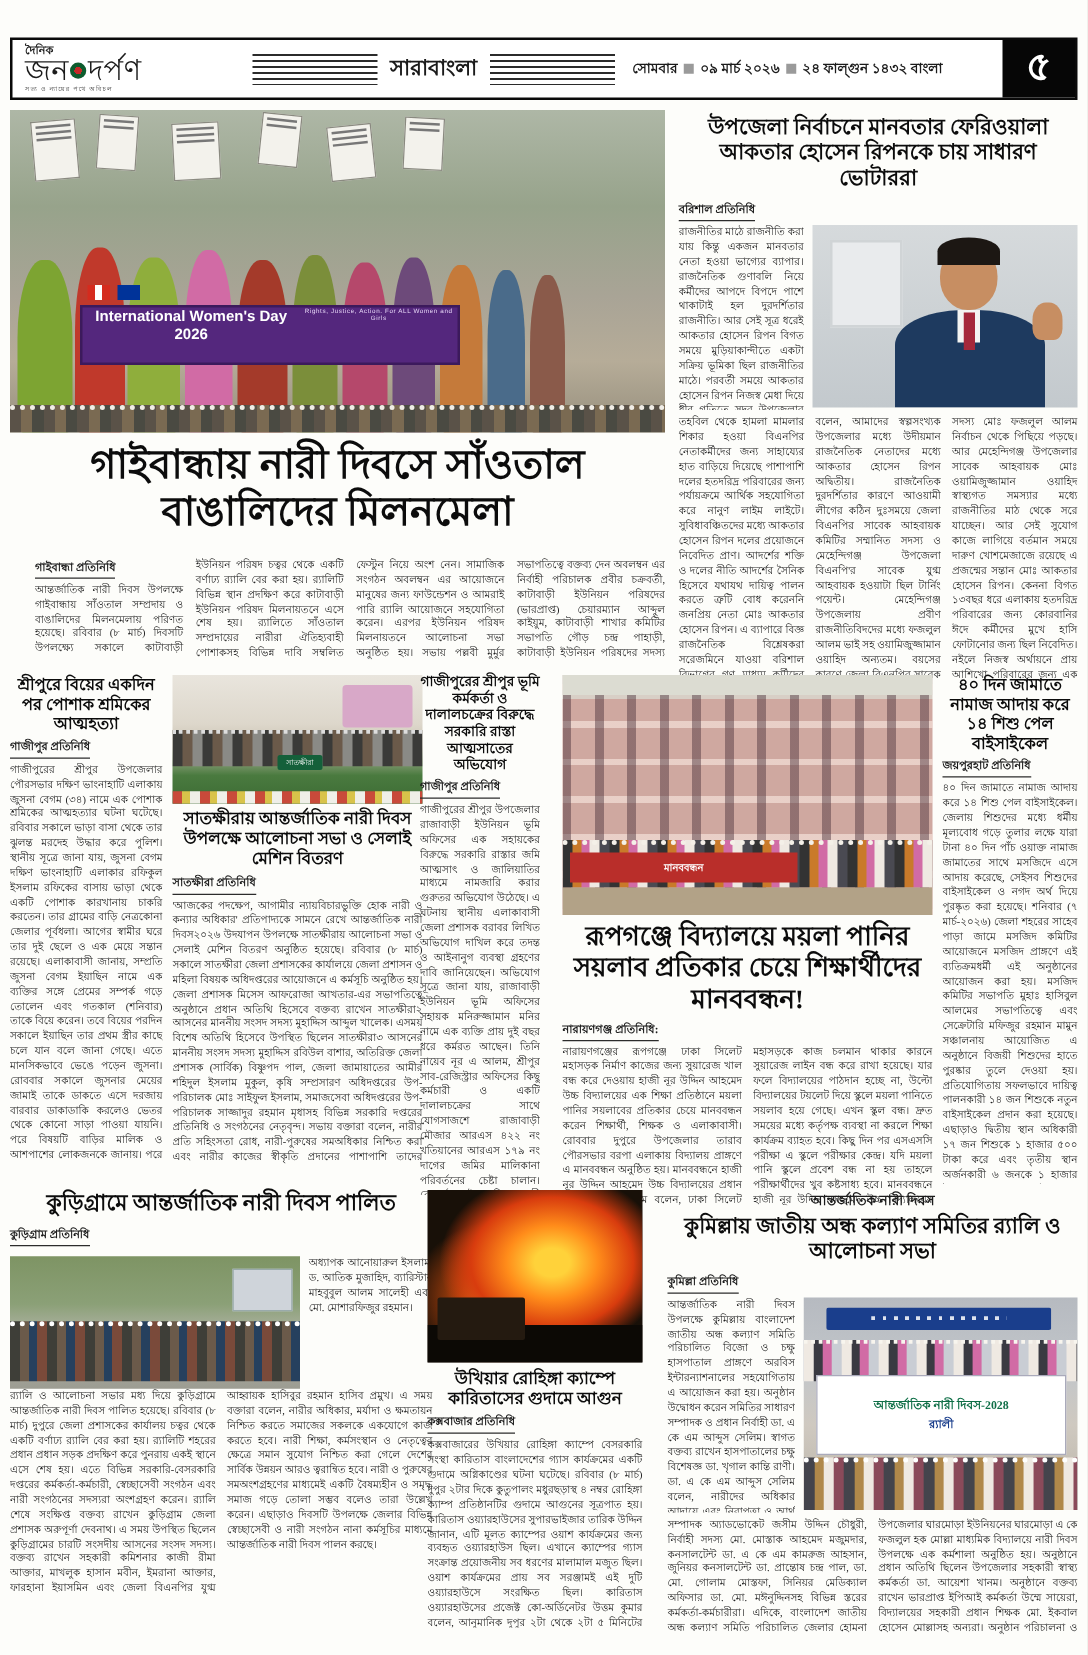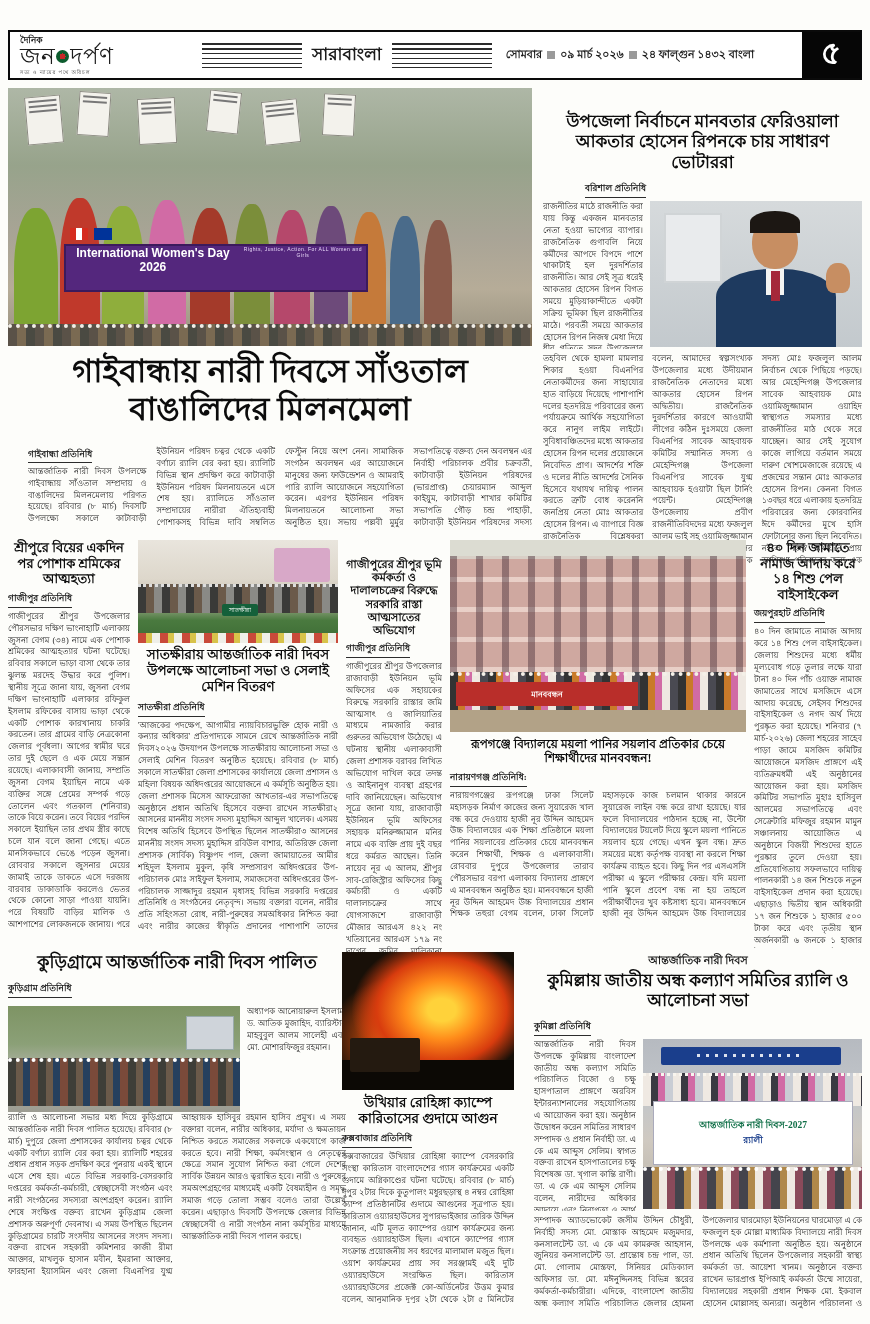--- a/index.html
+++ b/index.html
@@ -128,22 +128,22 @@
   <div class="abs headline" style="left:8px;top:352px;width:524px;font-size:32px;">গাইবান্ধায় নারী দিবসে সাঁওতাল বাঙালিদের মিলনমেলা</div>
 
   <div class="abs" style="left:8px;top:446px;width:524px;height:90px;">
     <div class="cols4 bodytext" style="height:90px;">
       <div class="byline">গাইবান্ধা প্রতিনিধি</div>
       <div>আন্তর্জাতিক নারী দিবস উপলক্ষে গাইবান্ধায় সাঁওতাল সম্প্রদায় ও বাঙালিদের মিলনমেলায় পরিণত হয়েছে। রবিবার (৮ মার্চ) দিবসটি উপলক্ষ্যে সকালে কাটাবাড়ী ইউনিয়ন পরিষদ চত্বর থেকে একটি বর্ণাঢ্য র‌্যালি বের করা হয়। র‌্যালিটি বিভিন্ন স্থান প্রদক্ষিণ করে কাটাবাড়ী ইউনিয়ন পরিষদ মিলনায়তনে এসে শেষ হয়। র‌্যালিতে সাঁওতাল সম্প্রদায়ের নারীরা ঐতিহ্যবাহী পোশাকসহ বিভিন্ন দাবি সম্বলিত ফেস্টুন নিয়ে অংশ নেন। সামাজিক সংগঠন অবলম্বন এর আয়োজনে মানুষের জন্য ফাউন্ডেশন ও আমরাই পারি র‌্যালি আয়োজনে সহযোগিতা করেন। এরপর ইউনিয়ন পরিষদ মিলনায়তনে আলোচনা সভা অনুষ্ঠিত হয়। সভায় পল্লবী মুর্মুর সভাপতিত্বে বক্তব্য দেন অবলম্বন এর নির্বাহী পরিচালক প্রবীর চক্রবর্তী, কাটাবাড়ী ইউনিয়ন পরিষদের (ভারপ্রাপ্ত) চেয়ারম্যান আব্দুল কাইয়ুম, কাটাবাড়ী শাখার কমিটির সভাপতি গৌড় চন্দ্র পাহাড়ী, কাটাবাড়ী ইউনিয়ন পরিষদের সদস্য সানজুয়ারা বেগম, সাহানা বেগম, আদিবাসী ইয়ুথ লিডার সোনালী মার্ডি, আলবীনা মুরমু, সাধনা রানী, সরস্বতী পাহাড়ী, রুমী পাহাড়ী, তারামনি টপ্প, শিল্পী ওরাও, আলিনা টপ্প, মেরিনা মুরমু, জ্যোতি মুরমু প্রমুখ। এসময় বক্তারা বলেন, সভ্যতার সূচনালগ্ন থেকে সৃজনশীল ও উন্নয়নমূলক সব কর্মকাণ্ডে পুরুষের পাশাপাশি নারীদের গুরুত্বপূর্ণ অবদান রয়েছে। তবে আদিবাসী নারীরা নানাভাবে বৈষম্যের শিকার হচ্ছেন। এ অবস্থা নিরসনে সামাজিক আন্দোলন গড়ে তোলার পাশাপাশি আদিবাসী নারীদের উন্নয়নের জন্য সরকারের বিশেষ উদ্যোগ নেয়ার দাবি করেন বক্তারা।</div>
     </div>
   </div>
 
   <div class="abs" style="left:543px;top:92px;width:319px;">
-    <div class="headline" style="font-size:17px;margin-top:20px;">উপজেলা নির্বাচনে মানবতার ফেরিওয়ালা আকতার হোসেন রিপনকে চায় সাধারণ ভোটাররা</div>
-    <div style="margin-top:4px;margin-left:42px;"><span class="byline">বরিশাল প্রতিনিধি</span></div>
+    <div class="headline" style="font-size:17px;">উপজেলা নির্বাচনে মানবতার ফেরিওয়ালা আকতার হোসেন রিপনকে চায় সাধারণ ভোটাররা</div>
+    <div style="margin-top:4px;"><span class="byline">বরিশাল প্রতিনিধি</span></div>
     <div style="display:flex;gap:7px;height:148px;">
       <div class="bodytext" style="flex:1;height:148px;">রাজনীতির মাঠে রাজনীতি করা যায় কিন্তু একজন মানবতার নেতা হওয়া ভাগ্যের ব্যাপার। রাজনৈতিক গুণাবলি নিয়ে কর্মীদের আপদে বিপদে পাশে থাকাটাই হল দুরদর্শিতার রাজনীতি। আর সেই সূত্র ধরেই আকতার হোসেন রিপন বিগত সময়ে মুড়িয়াকান্দীতে একটা সক্রিয় ভূমিকা ছিল রাজনীতির মাঠে। পরবর্তী সময়ে আকতার হোসেন রিপন নিজস্ব মেধা দিয়ে ধীর গতিতে সদর উপজেলার রাজনীতিতে সুপরিচিতি পেয়েছে। নিজস্ব ক্যারিশমা নিয়ে আওয়ামী লীগের কঠিন দুঃসময়ে বিএনপির জন্য অপ্রতিরোধ্য নেতা ছিল আকতার হোসেন রিপন। কঠিন দুঃসময়ে দলের প্রয়োজনে নিজস্ব</div>
       <div class="photo" style="width:212px;height:146px;background:linear-gradient(180deg,#d6dadc 0%,#c3c9cd 100%);">
         <div class="abs" style="left:14px;top:12px;width:54px;height:66px;background:#e9ebed;border:2px solid #d0d4d6;"></div>
         <div class="abs" style="left:66px;bottom:0;width:120px;height:78px;background:#1e3a5f;border-radius:45% 45% 0 0/36% 36% 0 0;"></div>
         <div class="abs" style="left:116px;bottom:52px;width:18px;height:26px;background:#f4f4f2;"></div>
         <div class="abs" style="left:121px;bottom:46px;width:9px;height:30px;background:#a5283a;"></div>
         <div class="abs" style="left:102px;top:16px;width:46px;height:52px;background:#c78e62;border-radius:48%;"></div>
         <div class="abs" style="left:100px;top:10px;width:50px;height:22px;background:#1c1713;border-radius:50% 50% 0 0;"></div>
         <div class="abs" style="left:176px;top:62px;width:24px;height:30px;background:#c78e62;border-radius:45% 45% 30% 30%;"></div>
@@ -163,34 +163,34 @@
       <div class="abs" style="right:8px;top:8px;width:56px;height:34px;background:#d8a8c8;border-radius:3px;"></div>
       <div class="abs crowdstrip" style="top:44px;height:26px;background:repeating-linear-gradient(90deg,#3a3a38 0 8px,#6b5a4a 8px 16px,#8a8a86 16px 24px);border-top:3px dotted #ddd;"></div>
       <div class="signchip" style="left:84px;top:64px;width:36px;height:12px;">সাতক্ষীরা</div>
       <div class="abs" style="left:0;bottom:0;width:100%;height:10px;background:repeating-linear-gradient(90deg,#c94a3a 0 8px,#d8c34a 8px 14px,#efefe8 14px 22px);"></div>
     </div>
     <div class="headline" style="font-size:13.5px;margin-top:4px;">সাতক্ষীরায় আন্তর্জাতিক নারী দিবস উপলক্ষে আলোচনা সভা ও সেলাই মেশিন বিতরণ</div>
     <div><span class="byline">সাতক্ষীরা প্রতিনিধি</span></div>
     <div class="bodytext" style="height:212px;">'আজকের পদক্ষেপ, আগামীর ন্যায়বিচারভুক্তি হোক নারী ও কন্যার অধিকার' প্রতিপাদ্যকে সামনে রেখে আন্তর্জাতিক নারী দিবস২০২৬ উদযাপন উপলক্ষে সাতক্ষীরায় আলোচনা সভা ও সেলাই মেশিন বিতরণ অনুষ্ঠিত হয়েছে। রবিবার (৮ মার্চ) সকালে সাতক্ষীরা জেলা প্রশাসকের কার্যালয়ে জেলা প্রশাসন ও মহিলা বিষয়ক অধিদপ্তরের আয়োজনে এ কর্মসূচি অনুষ্ঠিত হয়। জেলা প্রশাসক মিসেস আফরোজা আখতার-এর সভাপতিত্বে অনুষ্ঠানে প্রধান অতিথি হিসেবে বক্তব্য রাখেন সাতক্ষীরা২ আসনের মাননীয় সংসদ সদস্য মুহাদ্দিস আব্দুল খালেক। এসময় বিশেষ অতিথি হিসেবে উপস্থিত ছিলেন সাতক্ষীরা৩ আসনের মাননীয় সংসদ সদস্য মুহাদ্দিস রবিউল বাশার, অতিরিক্ত জেলা প্রশাসক (সার্বিক) বিষ্ণুপদ পাল, জেলা জামায়াতের আমীর শহিদুল ইসলাম মুকুল, কৃষি সম্প্রসারণ অধিদপ্তরের উপ-পরিচালক মোঃ সাইফুল ইসলাম, সমাজসেবা অধিদপ্তরের উপ-পরিচালক সাজ্জাদুর রহমান মৃধাসহ বিভিন্ন সরকারি দপ্তরের প্রতিনিধি ও সংগঠনের নেতৃবৃন্দ। সভায় বক্তারা বলেন, নারীর প্রতি সহিংসতা রোধ, নারী-পুরুষের সমঅধিকার নিশ্চিত করা এবং নারীর কাজের স্বীকৃতি প্রদানের পাশাপাশি তাদের অর্থনৈতিক, রাজনৈতিক ও সামাজিক সাফল্য উদযাপনের লক্ষ্যেই বিশ্বব্যাপী নানা আয়োজনে আন্তর্জাতিক নারী দিবস পালন করা হচ্ছে। বক্তারা আরও বলেন, নারীদের আরও এগিয়ে নিতে তাদের প্রতি হিংসা-বিদ্বেষ কমিয়ে অধিকার নিশ্চিত করতে হবে। সমৃদ্ধ বাংলাদেশ গড়তে নারী-পুরুষ সবাইকে সম্মিলিতভাবে কাজ করতে হবে। অনুষ্ঠান শেষে সুবিধাবঞ্চিত নারীদের মাঝে সেলাই মেশিন বিতরণ করা হয়। সমগ্র অনুষ্ঠানটি সঞ্চালনা করেন মহিলা বিষয়ক অধিদপ্তরের জেলা উপ-পরিচালক নাজমুন নাহার।</div>
   </div>
 
-  <div class="abs" style="left:346px;top:540px;width:96px;height:405px;margin-top:18px;">
+  <div class="abs" style="left:336px;top:540px;width:96px;height:405px;">
     <div class="headline" style="font-size:11px;">গাজীপুরের শ্রীপুর ভূমি কর্মকর্তা ও দালালচক্রের বিরুদ্ধে সরকারি রাস্তা আত্মসাতের অভিযোগ</div>
     <div><span class="byline">গাজীপুর প্রতিনিধি</span></div>
     <div class="bodytext" style="height:314px;">গাজীপুরের শ্রীপুর উপজেলার রাজাবাড়ী ইউনিয়ন ভূমি অফিসের এক সহায়কের বিরুদ্ধে সরকারি রাস্তার জমি আত্মসাৎ ও জালিয়াতির মাধ্যমে নামজারি করার গুরুতর অভিযোগ উঠেছে। এ ঘটনায় স্থানীয় এলাকাবাসী জেলা প্রশাসক বরাবর লিখিত অভিযোগ দাখিল করে তদন্ত ও আইনানুগ ব্যবস্থা গ্রহণের দাবি জানিয়েছেন। অভিযোগ সূত্রে জানা যায়, রাজাবাড়ী ইউনিয়ন ভূমি অফিসের সহায়ক মনিরুজ্জামান মনির নামে এক ব্যক্তি প্রায় দুই বছর ধরে কর্মরত আছেন। তিনি নায়েব নূর এ আলম, শ্রীপুর সাব-রেজিস্ট্রার অফিসের কিছু কর্মচারী ও একটি দালালচক্রের সাথে যোগসাজশে রাজাবাড়ী মৌজার আরএস ৪২২ নং খতিয়ানের আরএস ১৭৯ নং দাগের জমির মালিকানা পরিবর্তনের চেষ্টা চালান। রেকর্ডে এই জমির শ্রেণী 'রাস্তা' হিসেবে চিহ্নিত থাকলেও, নথিপত্র ঘষামাজা ও জালিয়াতির মাধ্যমে তা পরিবর্তন করে ব্যক্তি মালিকানায় নামজারি করা হয়েছে বলে অভিযোগ করা হয়েছে। অভিযোগপত্রে উল্লেখ করা হয়, বিপুল অর্থের বিনিময়ে ই-নাম আবেদন নং ৫৫৬২৭২৫ ও ই-নাম জারি নথি নং ৪৫৮৬/২২-২৩ এর মাধ্যমে জোত নং ৪০৯৮-তে মোঃ মোকছেদ সরকার নামে এক ব্যক্তির নামে সরকারি রাস্তার জমি নামজারি করা হয়। এই প্রক্রিয়ায় ৬৫৯১, ৭৪৯৩, ১০০৫৩ ও ১৯৭১০ নং দলিল ব্যবহার করা হলেও, সেগুলো বিভিন্ন পূর্ববর্তী সময়ের বলে দেখানো হয়।</div>
   </div>
 
   <div class="abs" style="left:450px;top:540px;width:296px;height:405px;">
     <div class="photo win-building" style="width:296px;height:192px;">
       <div class="abs" style="left:0;top:0;width:100%;height:16px;background:#dcdcd2;"></div>
       <div class="abs crowdstrip" style="bottom:22px;height:34px;background:repeating-linear-gradient(90deg,#333 0 8px,#c97a2a 8px 15px,#d16ba5 15px 22px,#efe9e2 22px 30px,#4a4a52 30px 38px);border-top:4px dotted #f4f0e8;"></div>
       <div class="redbanner" style="left:6px;bottom:26px;width:182px;height:24px;">মানববন্ধন</div>
       <div class="abs" style="left:0;bottom:0;width:100%;height:22px;background:#b2a287;"></div>
     </div>
-    <div class="headline" style="font-size:12px;margin-top:5px;">রূপগঞ্জে বিদ্যালয়ে ময়লা পানির সয়লাব প্রতিকার চেয়ে শিক্ষার্থীদের মানববন্ধন!</div>
+    <div class="headline" style="font-size:21px;margin-top:5px;">রূপগঞ্জে বিদ্যালয়ে ময়লা পানির সয়লাব প্রতিকার চেয়ে শিক্ষার্থীদের মানববন্ধন!</div>
     <div><span class="byline">নারায়ণগঞ্জ প্রতিনিধি:</span></div>
     <div class="cols2 bodytext" style="height:142px;">নারায়ণগঞ্জের রূপগঞ্জে ঢাকা সিলেট মহাসড়ক নির্মাণ কাজের জন্য সুয়ারেজ খাল বন্ধ করে দেওয়ায় হাজী নূর উদ্দিন আহমেদ উচ্চ বিদ্যালয়ের এক শিক্ষা প্রতিষ্ঠানে ময়লা পানির সয়লাবের প্রতিকার চেয়ে মানববন্ধন করেন শিক্ষার্থী, শিক্ষক ও এলাকাবাসী। রোববার দুপুরে উপজেলার তারাব পৌরসভার বরপা এলাকায় বিদ্যালয় প্রাঙ্গণে এ মানববন্ধন অনুষ্ঠিত হয়। মানববন্ধনে হাজী নূর উদ্দিন আহমেদ উচ্চ বিদ্যালয়ের প্রধান শিক্ষক তহুরা বেগম বলেন, ঢাকা সিলেট মহাসড়কে কাজ চলমান থাকার কারনে সুয়ারেজ লাইন বন্ধ করে রাখা হয়েছে। যার ফলে বিদ্যালয়ের পাঠদান হচ্ছে না, উল্টো বিদ্যালয়ের টয়লেট দিয়ে স্কুলে ময়লা পানিতে সয়লাব হয়ে গেছে। এখন স্কুল বন্ধ। দ্রুত সময়ের মধ্যে কর্তৃপক্ষ ব্যবস্থা না করলে শিক্ষা কার্যক্রম ব্যাহত হবে। কিছু দিন পর এসএসসি পরীক্ষা এ স্কুলে পরীক্ষার কেন্দ্র। যদি ময়লা পানি স্কুলে প্রবেশ বন্ধ না হয় তাহলে পরীক্ষার্থীদের খুব কষ্টসাধ্য হবে। মানববন্ধনে হাজী নূর উদ্দিন আহমেদ উচ্চ বিদ্যালয়ের সহকারী শিক্ষক তৈয়বুর রহমান খান বলেন, ঢাকা সিলেট মহাসড়কের সুয়ারেজ লাইন বন্ধ থাকার কারনে লাইনের ময়লা নিয়ে স্কুলের মাঠ, টয়লেট, বারান্দা সয়লাব হয়ে গেছে। ময়লা পানির দুর্গন্ধে স্কুল টেকা মুশকিল। স্কুলে প্রায় ১৫ শতাধিক ছাত্র-ছাত্রী রয়েছে। ঈদের পর স্কুল খোলা রাখলে ক্লাস পরিচালনা করতে অনেক সমস্যা হবে। তাই কর্তৃপক্ষের দৃষ্টি আকর্ষণ করছি, যেন দ্রুত এ সমস্যার সমাধান করা হয়। মানববন্ধনে শিক্ষার্থীরা বলেন, স্কুলে ময়লা দুর্গন্ধযুক্ত পানি প্রবেশ করেছে। ঈদের পর আমাদের স্কুল খুলবে। আবার এসএসসি পরীক্ষা। এ বছরের ভিতরে এ সমস্যার সমাধান করা না হলে আমাদের অনেক সমস্যা সম্মুখীন হতে হবে।</div>
   </div>
 
   <div class="abs" style="left:754px;top:540px;width:108px;height:405px;">
     <div class="headline" style="font-size:13px;">৪০ দিন জামাতে নামাজ আদায় করে ১৪ শিশু পেল বাইসাইকেল</div>
     <div><span class="byline">জয়পুরহাট প্রতিনিধি</span></div>
     <div class="bodytext" style="height:322px;">৪০ দিন জামাতে নামাজ আদায় করে ১৪ শিশু পেল বাইসাইকেল। জেলায় শিশুদের মধ্যে ধর্মীয় মূল্যবোধ গড়ে তুলার লক্ষে যারা টানা ৪০ দিন পাঁচ ওয়াক্ত নামাজ জামাতের সাথে মসজিদে এসে আদায় করেছে, সেইসব শিশুদের বাইসাইকেল ও নগদ অর্থ দিয়ে পুরষ্কৃত করা হয়েছে। শনিবার (৭ মার্চ-২০২৬) জেলা শহরের সাহেব পাড়া জামে মসজিদ কমিটির আয়োজনে মসজিদ প্রাঙ্গণে এই ব্যতিক্রমধর্মী এই অনুষ্ঠানের আয়োজন করা হয়। মসজিদ কমিটির সভাপতি মুহাঃ হাসিবুল আলমের সভাপতিত্বে এবং সেক্রেটারি মফিজুর রহমান মামুন সঞ্চালনায় আয়োজিত এ অনুষ্ঠানে বিজয়ী শিশুদের হাতে পুরষ্কার তুলে দেওয়া হয়। প্রতিযোগিতায় সফলভাবে দায়িত্ব পালনকারী ১৪ জন শিশুকে নতুন বাইসাইকেল প্রদান করা হয়েছে। এছাড়াও দ্বিতীয় স্থান অধিকারী ১৭ জন শিশুকে ১ হাজার ৫০০ টাকা করে এবং তৃতীয় স্থান অর্জনকারী ৬ জনকে ১ হাজার টাকা করে নগদ অর্থ পুরষ্কার হিসেবে প্রদান করা হয়েছে। এতে বক্তব্য রাখেন সাহেব পাড়া জামে মসজিদের ইমাম ও খতিব মাওলানা মহিদুল ইসলাম সহ ইসমাইল হোসেন, ইঞ্জিনিয়ার আব্দুল বাতেন, শাহ আলম মেম্বার রিপন, মাওলানা জোবাইদুল ইসলামসহ আরও অনেকে। অনুষ্ঠানে বক্তারা বলেন, বর্তমান সময়ে শিশুরা মোবাইল গেমস ও ইন্টারনেটে আসক্ত হয়ে পড়ছে।</div>
   </div>
 
@@ -221,21 +221,21 @@
   <div class="abs" style="left:534px;top:952px;width:328px;height:370px;">
     <div class="kicker">আন্তর্জাতিক নারী দিবস</div>
     <div class="headline" style="font-size:17px;">কুমিল্লায় জাতীয় অন্ধ কল্যাণ সমিতির র‍্যালি ও আলোচনা সভা</div>
     <div style="margin-top:3px;"><span class="byline">কুমিল্লা প্রতিনিধি</span></div>
     <div style="display:flex;gap:7px;height:172px;">
       <div class="bodytext" style="width:102px;height:172px;">আন্তর্জাতিক নারী দিবস উপলক্ষে কুমিল্লায় বাংলাদেশ জাতীয় অন্ধ কল্যাণ সমিতি পরিচালিত বিজো ও চক্ষু হাসপাতাল প্রাঙ্গণে অরবিস ইন্টারন্যাশনালের সহযোগিতায় এ আয়োজন করা হয়। অনুষ্ঠান উদ্বোধন করেন সমিতির সাধারণ সম্পাদক ও প্রধান নির্বাহী ডা. এ কে এম আব্দুস সেলিম। স্বাগত বক্তব্য রাখেন হাসপাতালের চক্ষু বিশেষজ্ঞ ডা. খৃগাল কান্তি রাণী। ডা. এ কে এম আব্দুস সেলিম বলেন, নারীদের অধিকার আদায়ে এবং নিরাপত্তা ও আর্থ সামাজিক উন্নয়নে বৈষম্য দূর করতে হবে। তিনি গভীর কৃতজ্ঞতা প্রকাশ করে স্মরণ করে বলেন, তৎকালীন প্রধানমন্ত্রী বিএনপির চেয়ারপারসন বেগম খালেদা জিয়া সরেজমিনে এসে কুমিল্লায় বিজো ও চক্ষু হাসপাতাল আনুষ্ঠানিক উদ্বোধন করেছিলেন। এ সময় তিনি কুমিল্লার সাবেক সংসদ সদস্য ও জেলা বিএনপির নেত্রী বেগম রাবেয়া চৌধুরী, নারীনেত্রী ও একুশে পদকপ্রাপ্ত ডা. জোহরা খাতুন, ডা. প্রয়াণী উল্লাহসহ বিজো ও চক্ষু হাসপাতালের প্রতিষ্ঠাকালীন সকল নেতৃবৃন্দকে কৃতজ্ঞতার সঙ্গে স্মরণ করেন। অনুষ্ঠানে আরও উপস্থিত ছিলেন সমিতির সহ-সভাপতি ইঞ্জিনিয়ার মো. শাহাবুদ্দিন, কোষাধ্যক্ষ অশোক কুমার বড়ুয়া, সাংগঠনিক</div>
       <div class="photo" style="width:219px;height:170px;background:linear-gradient(180deg,#b6bac0 0%,#c2c6ca 34%,#cfc9c0 60%,#b8b2a6 100%);">
         <div class="abs" style="left:18px;top:8px;width:180px;height:18px;background:#1a3e8c;border-radius:2px;background-image:repeating-linear-gradient(90deg,rgba(255,255,255,.85) 0 3px,transparent 3px 9px);background-size:60% 3px;background-repeat:no-repeat;background-position:center;"></div>
         <div class="abs crowdstrip" style="top:34px;height:30px;background:repeating-linear-gradient(90deg,#efe9e2 0 8px,#3a3a42 8px 15px,#d16ba5 15px 22px,#c9cdd4 22px 30px);border-top:3px dotted #f8f5ee;"></div>
         <div class="bluebanner" style="left:10px;top:62px;width:198px;height:62px;">
-          <span class="l1">আন্তর্জাতিক নারী দিবস-2027</span>
+          <span class="l1">আন্তর্জাতিক নারী দিবস-2028</span>
           <span class="l2">র‍্যালী</span>
         </div>
         <div class="abs crowdstrip" style="bottom:0;height:38px;background:repeating-linear-gradient(90deg,#44444c 0 9px,#b0884a 9px 16px,#efe9e2 16px 24px,#8a4a5a 24px 32px);border-top:4px dotted #fff;"></div>
       </div>
     </div>
     <div class="cols2 bodytext" style="height:96px;margin-top:4px;">সম্পাদক অ্যাডভোকেট জসীম উদ্দিন চৌধুরী, নির্বাহী সদস্য মো. মোস্তাক আহমেদ মজুমদার, কনসালটেন্ট ডা. এ কে এম কামরুজ আহসান, জুনিয়র কনসালটেন্ট ডা. প্রান্তোষ চন্দ্র পাল, ডা. মো. গোলাম মোস্তফা, সিনিয়র মেডিক্যাল অফিসার ডা. মো. মঈনুদ্দিনসহ বিভিন্ন স্তরের কর্মকর্তা-কর্মচারীরা। এদিকে, বাংলাদেশ জাতীয় অন্ধ কল্যাণ সমিতি পরিচালিত জেলার হোমনা উপজেলার ঘারমোড়া ইউনিয়নের ঘারমোড়া এ কে ফজলুল হক মোল্লা মাধ্যমিক বিদ্যালয়ে নারী দিবস উপলক্ষে এক কর্মশালা অনুষ্ঠিত হয়। অনুষ্ঠানে প্রধান অতিথি ছিলেন উপজেলার সহকারী স্বাস্থ্য কর্মকর্তা ডা. আয়েশা খানম। অনুষ্ঠানে বক্তব্য রাখেন ভারপ্রাপ্ত ইপিআই কর্মকর্তা উম্মে সায়েরা, বিদ্যালয়ের সহকারী প্রধান শিক্ষক মো. ইকবাল হোসেন মোল্লাসহ অন্যরা। অনুষ্ঠান পরিচালনা ও স্বাগত বক্তব্য রাখেন বিজো ও চক্ষু হাসপাতালের প্রোগ্রাম অফিসার বিপ্লব কুমার দে।</div>
   </div>
 
 </div>
 

